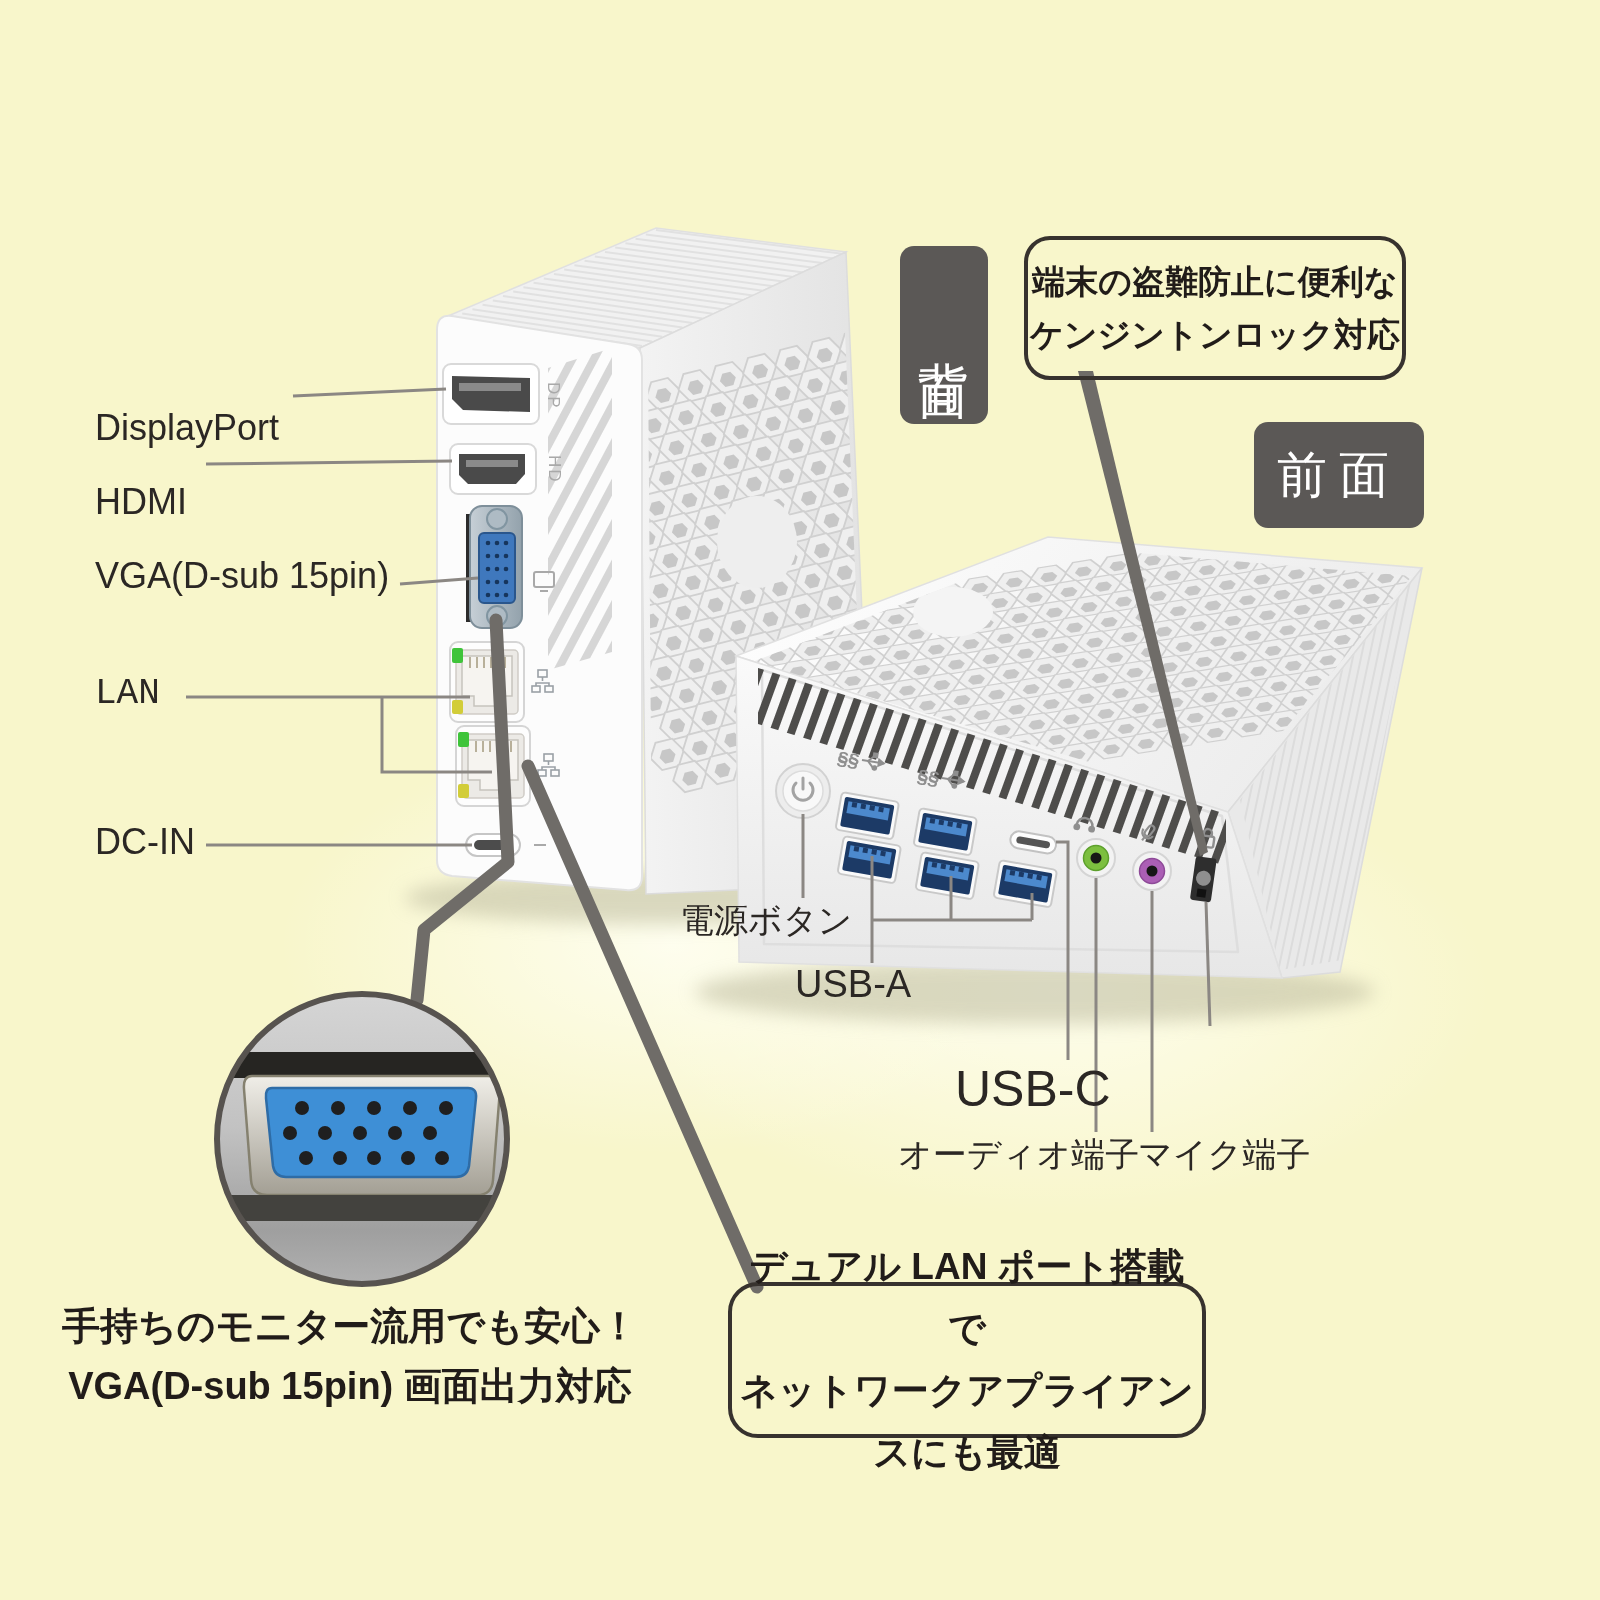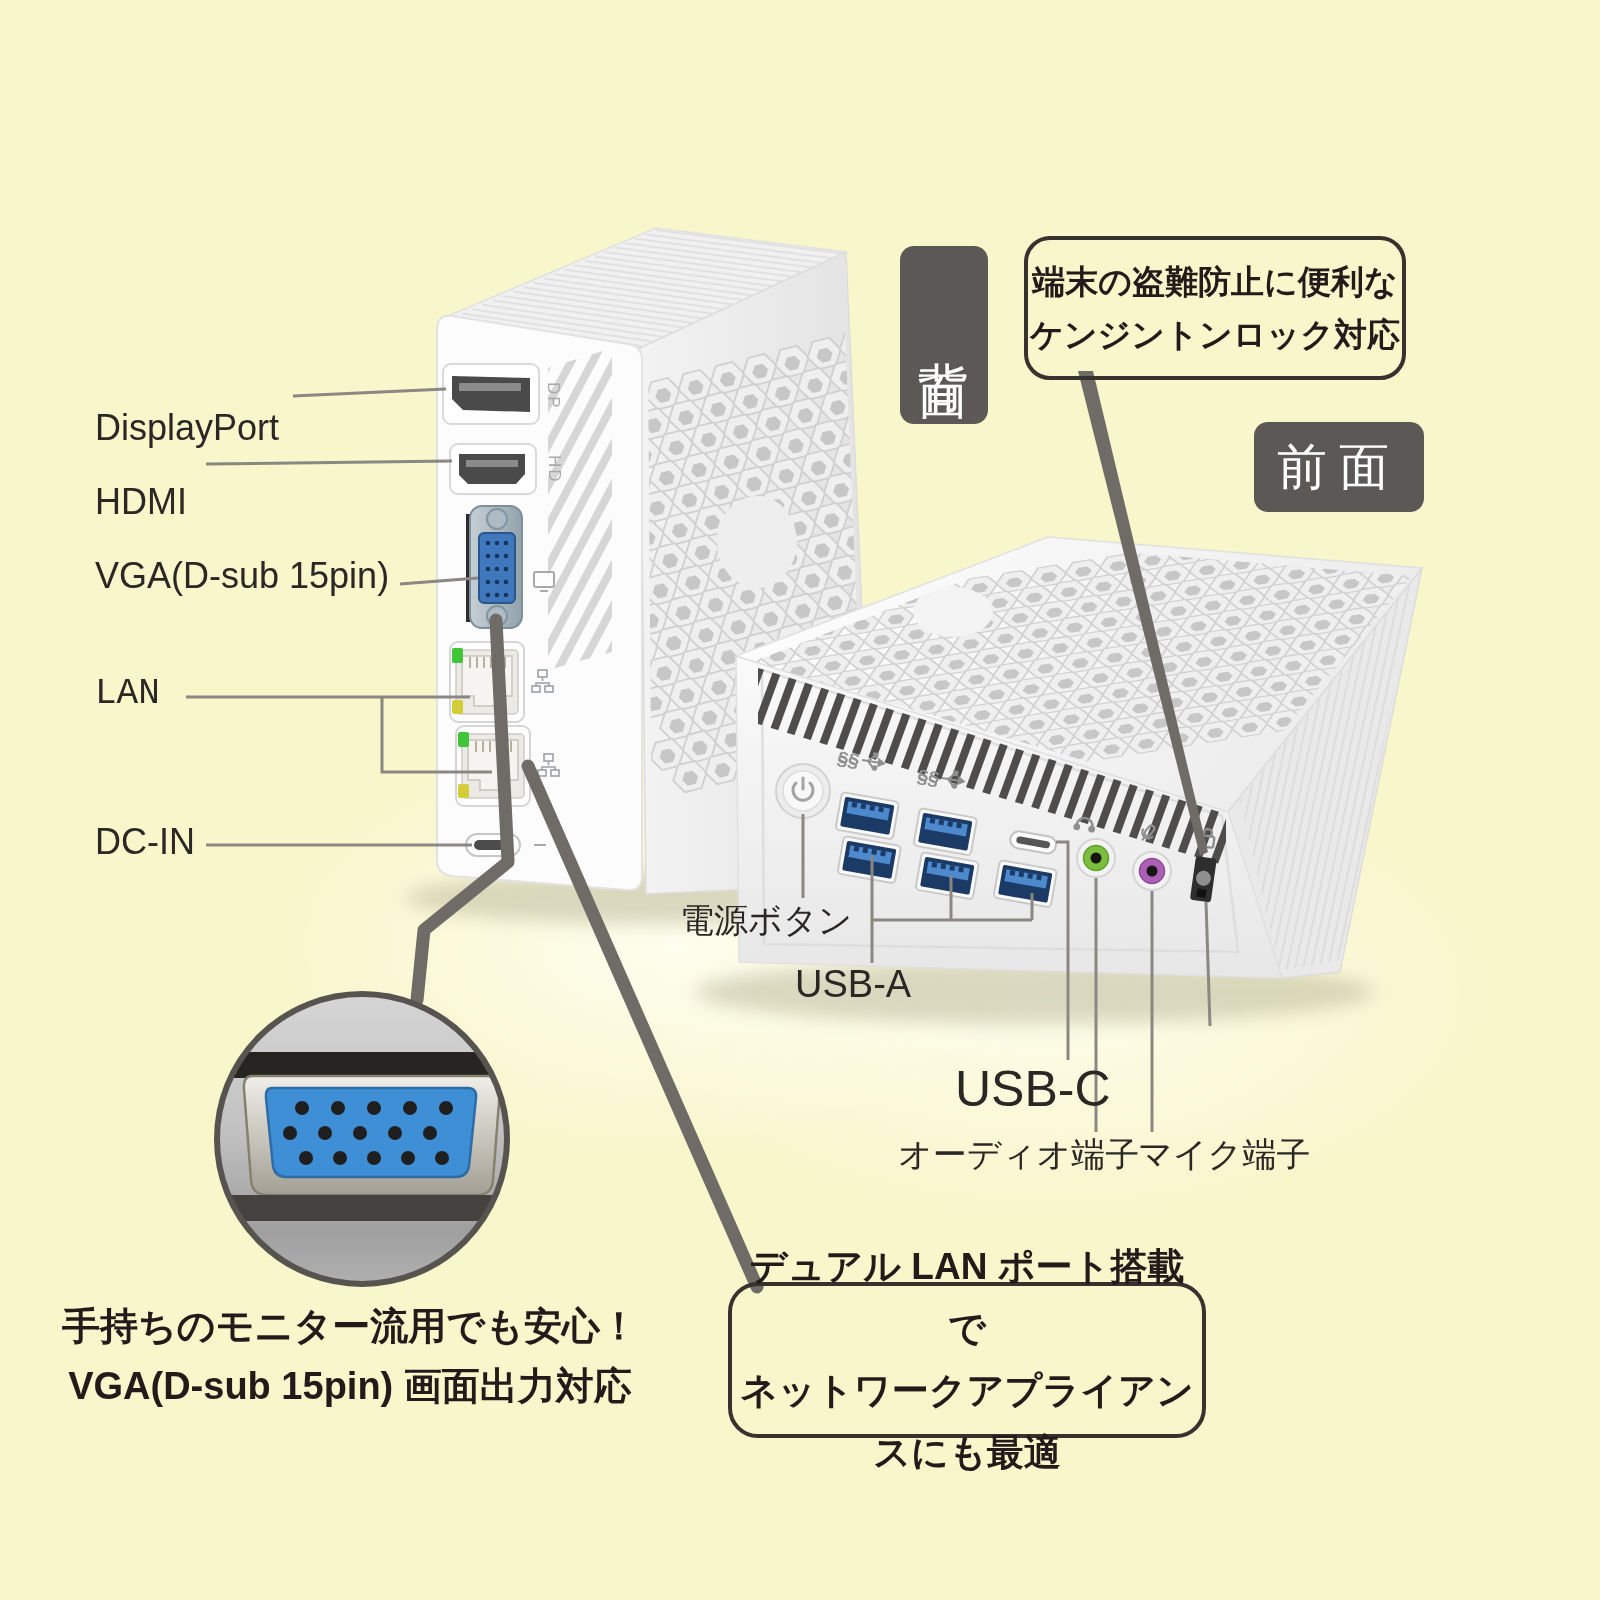--- a/index.html
+++ b/index.html
@@ -14,21 +14,21 @@
   }
   svg.art{position:absolute;left:0;top:0;}
   .lbl{position:absolute;font-size:36px;color:#2b2724;white-space:nowrap;line-height:1.1;}
   .lbl.small{font-size:34px;}
   .badge{
     position:absolute;background:#5b5856;color:#ffffff;border-radius:14px;
     display:flex;align-items:center;justify-content:center;
   }
   .badge-back{left:900px;top:246px;width:88px;height:178px;
     writing-mode:vertical-rl;text-orientation:upright;font-size:50px;letter-spacing:14px;}
-  .badge-front{left:1254px;top:422px;width:170px;height:90px;font-size:50px;letter-spacing:12px;}
+  .badge-front{left:1254px;top:422px;width:170px;height:106px;font-size:50px;letter-spacing:12px;}
   .callout{
     position:absolute;border:4px solid #37322e;border-radius:26px;
     display:flex;flex-direction:column;align-items:center;justify-content:center;
     font-weight:700;text-align:center;color:#211c19;
   }
   .callout-kensington{left:1024px;top:236px;width:374px;height:136px;font-size:33px;line-height:53px;}
   .callout-lan{left:728px;top:1282px;width:470px;height:148px;font-size:37px;line-height:62px;border-radius:30px;}
   .note-vga{
     position:absolute;left:50px;top:1296px;width:600px;text-align:center;
     font-weight:700;font-size:38px;line-height:60px;color:#211c19;

